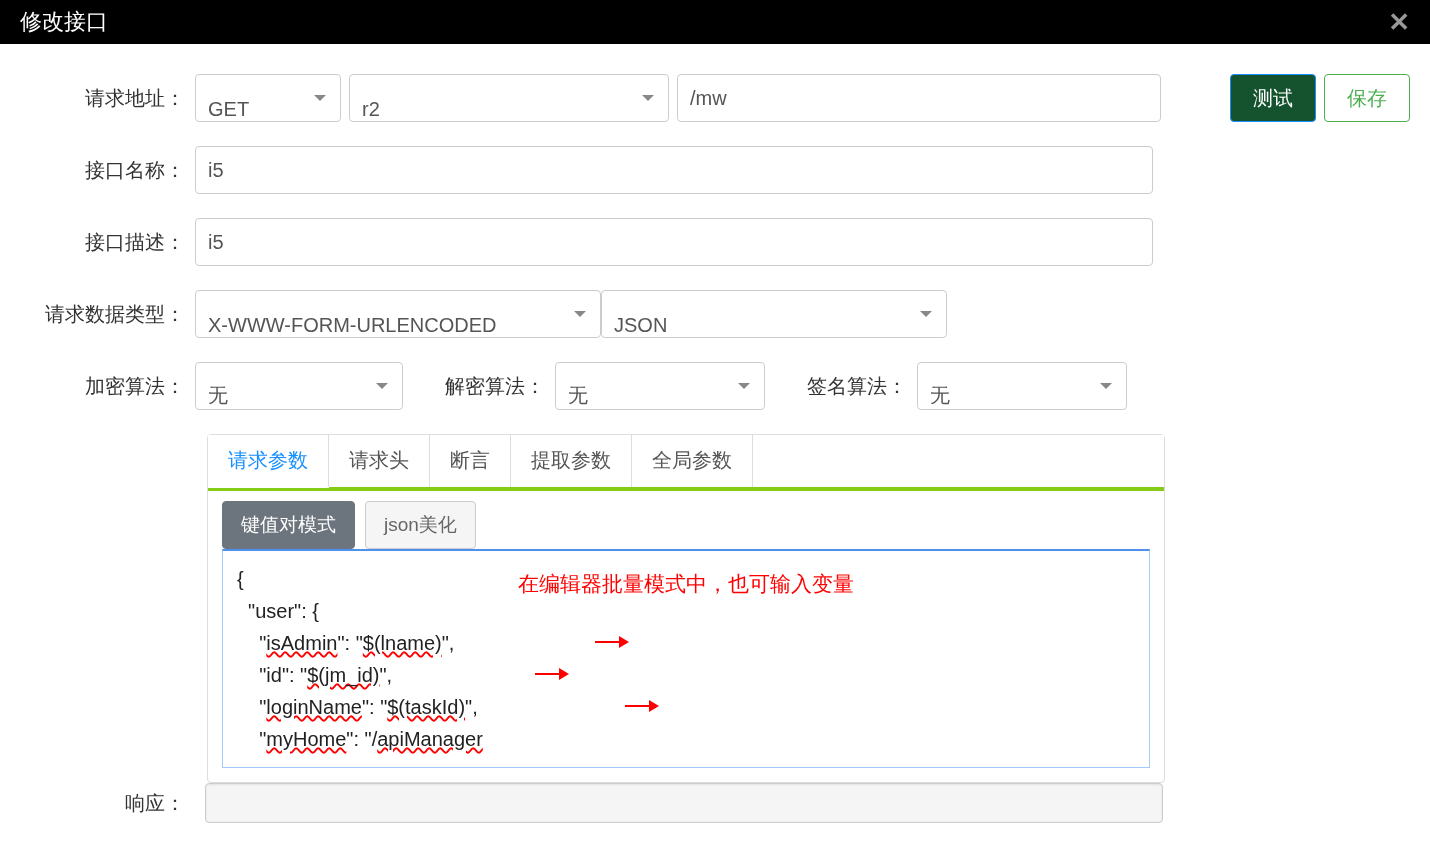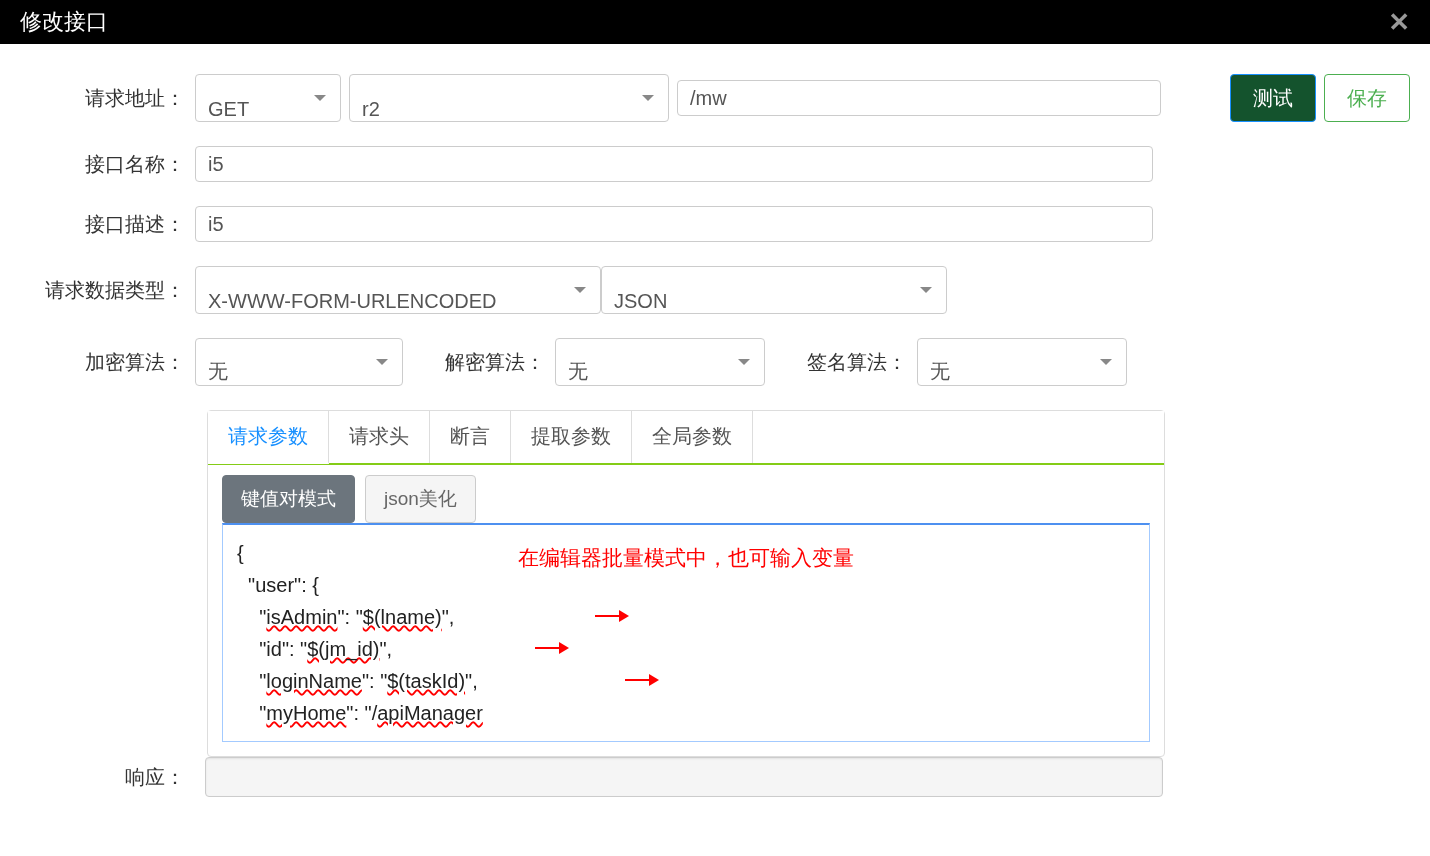--- a/index.html
+++ b/index.html
@@ -60,21 +60,21 @@
       width: 0; height: 0;
       border-left: 6px solid transparent;
       border-right: 6px solid transparent;
       border-top: 6px solid #888;
       transform: translateY(-50%);
     }
     
     .form-input {
       border: 1px solid #ccc;
       border-radius: 4px;
-      height: 36px;
+      height: 48px;
       padding: 0 12px;
       font-size: 20px;
       color: #555;
       background: #fff;
       outline: none;
     }
     
     .btn {
       height: 48px;
       padding: 0 22px;
@@ -102,21 +102,21 @@
     
     .tabs-container {
       margin-left: 187px;
       width: 958px;
       border: 1px solid #ddd;
       border-radius: 4px;
     }
     .tabs-header {
       display: flex;
       background: #fff;
-      border-bottom: 2px solid #84cc16;
+      border-bottom: 4px solid #84cc16;
     }
     .tab {
       padding: 12px 20px;
       font-size: 20px;
       color: #555;
       cursor: pointer;
       border-right: 1px solid #ddd;
       background: #fff;
     }
     .tab.active { color: #1890ff; border-bottom: 2px solid #fff; margin-bottom: -1px; }

